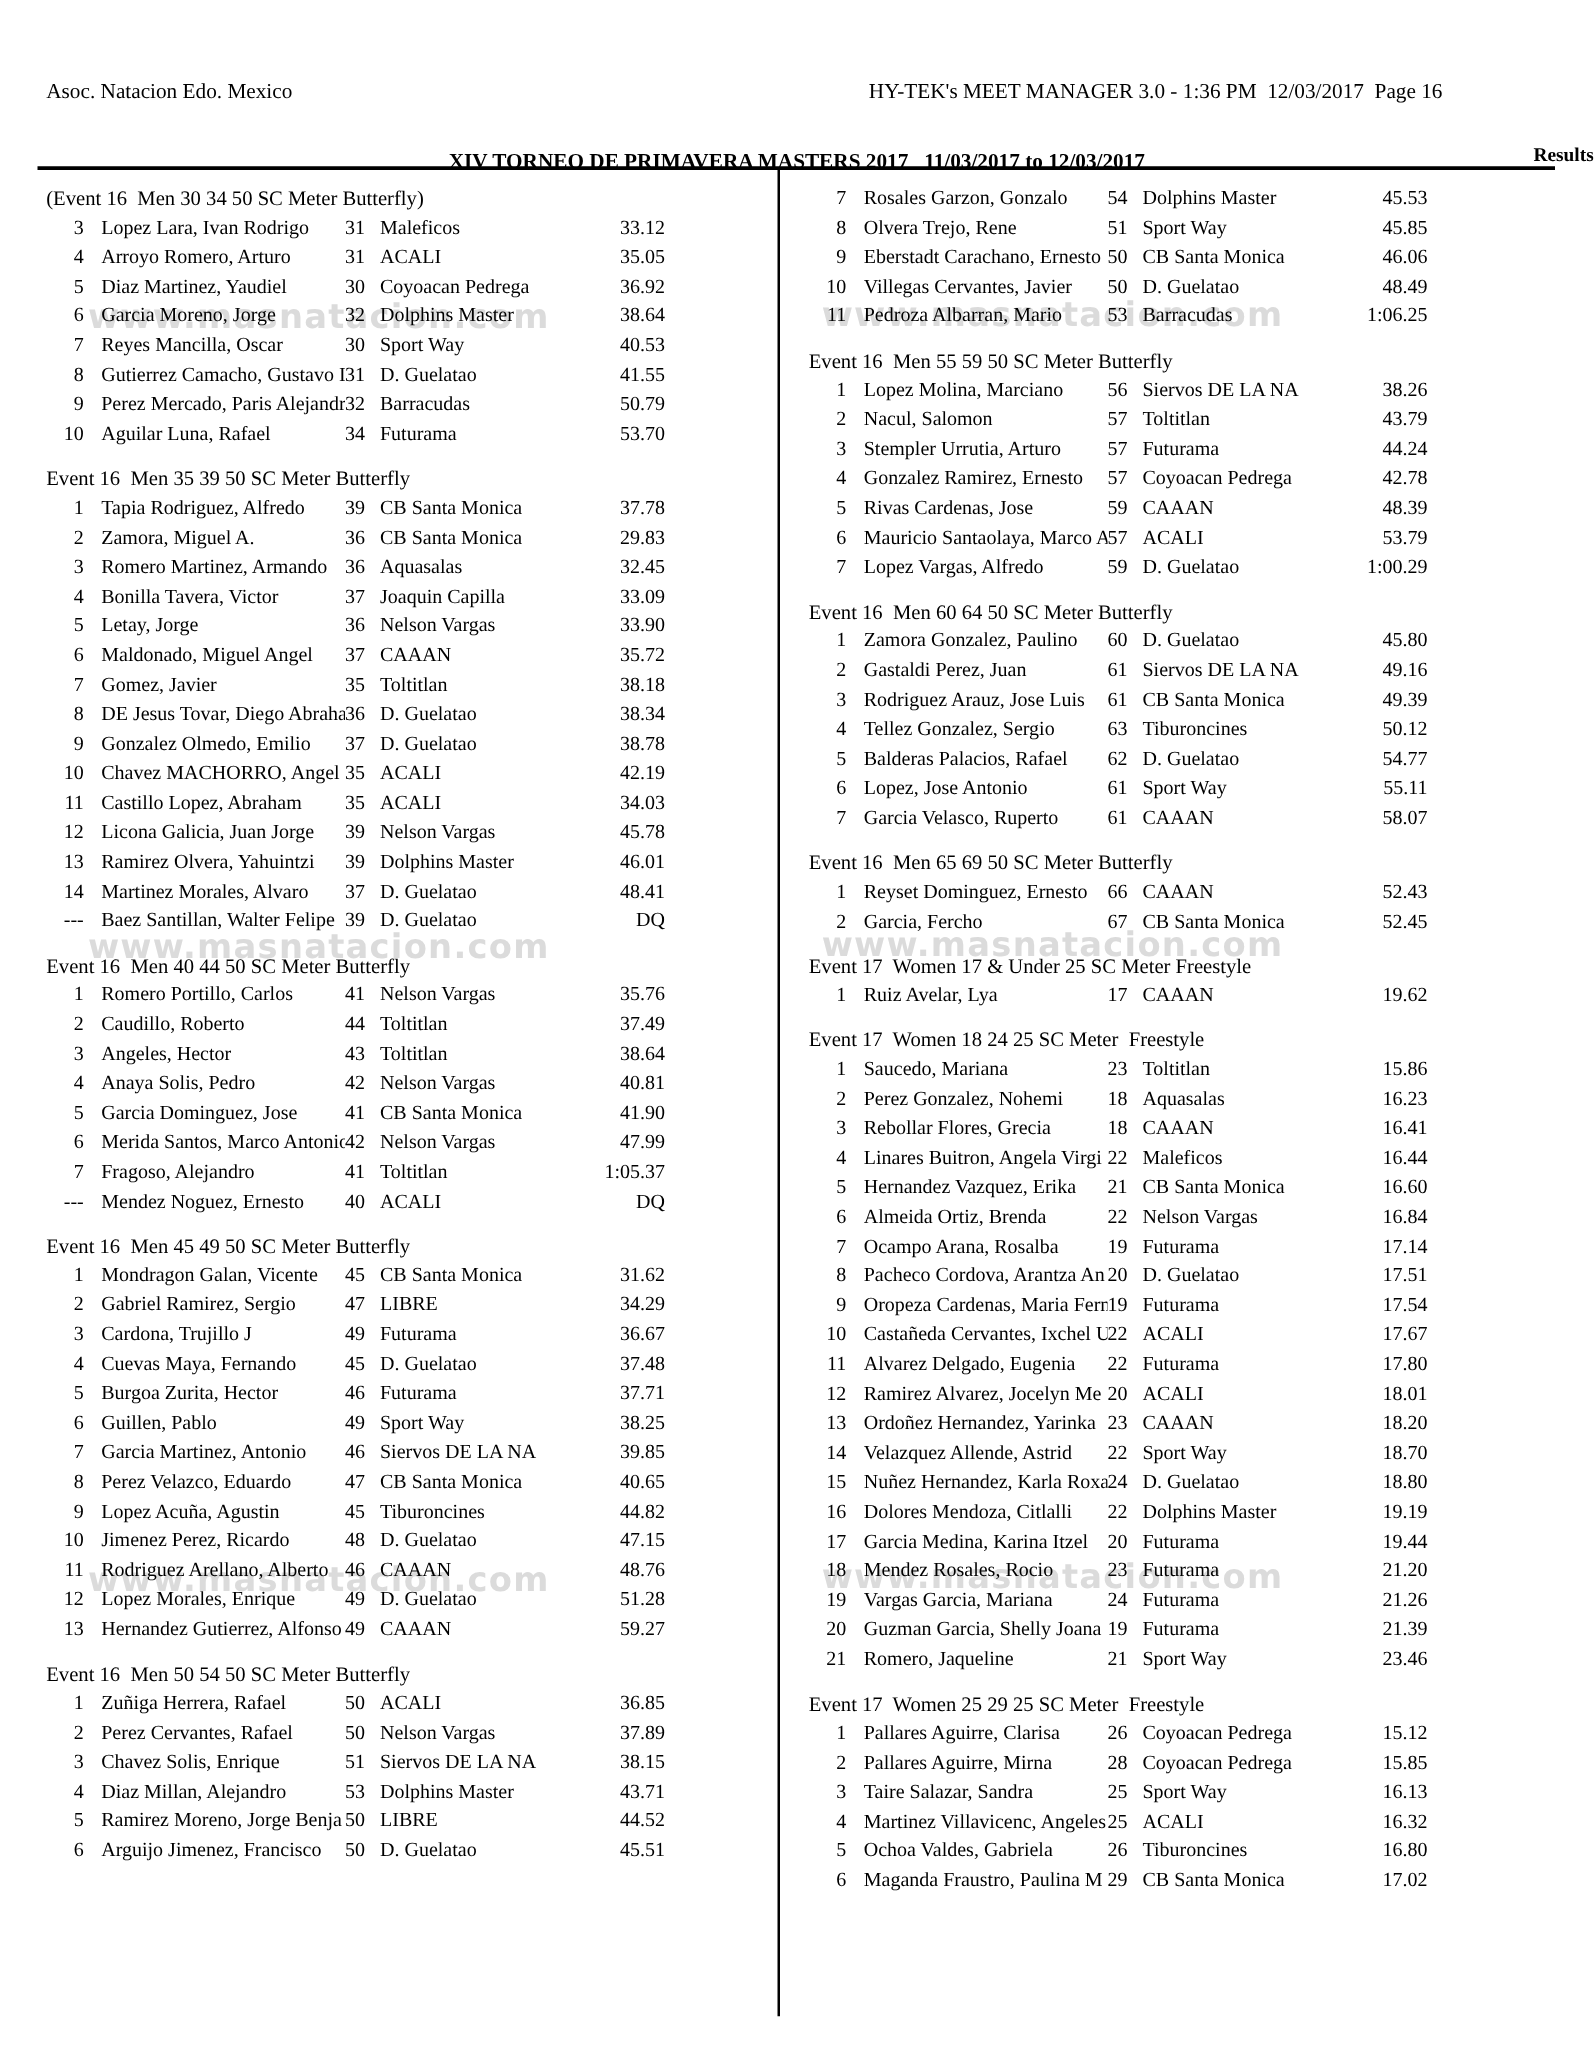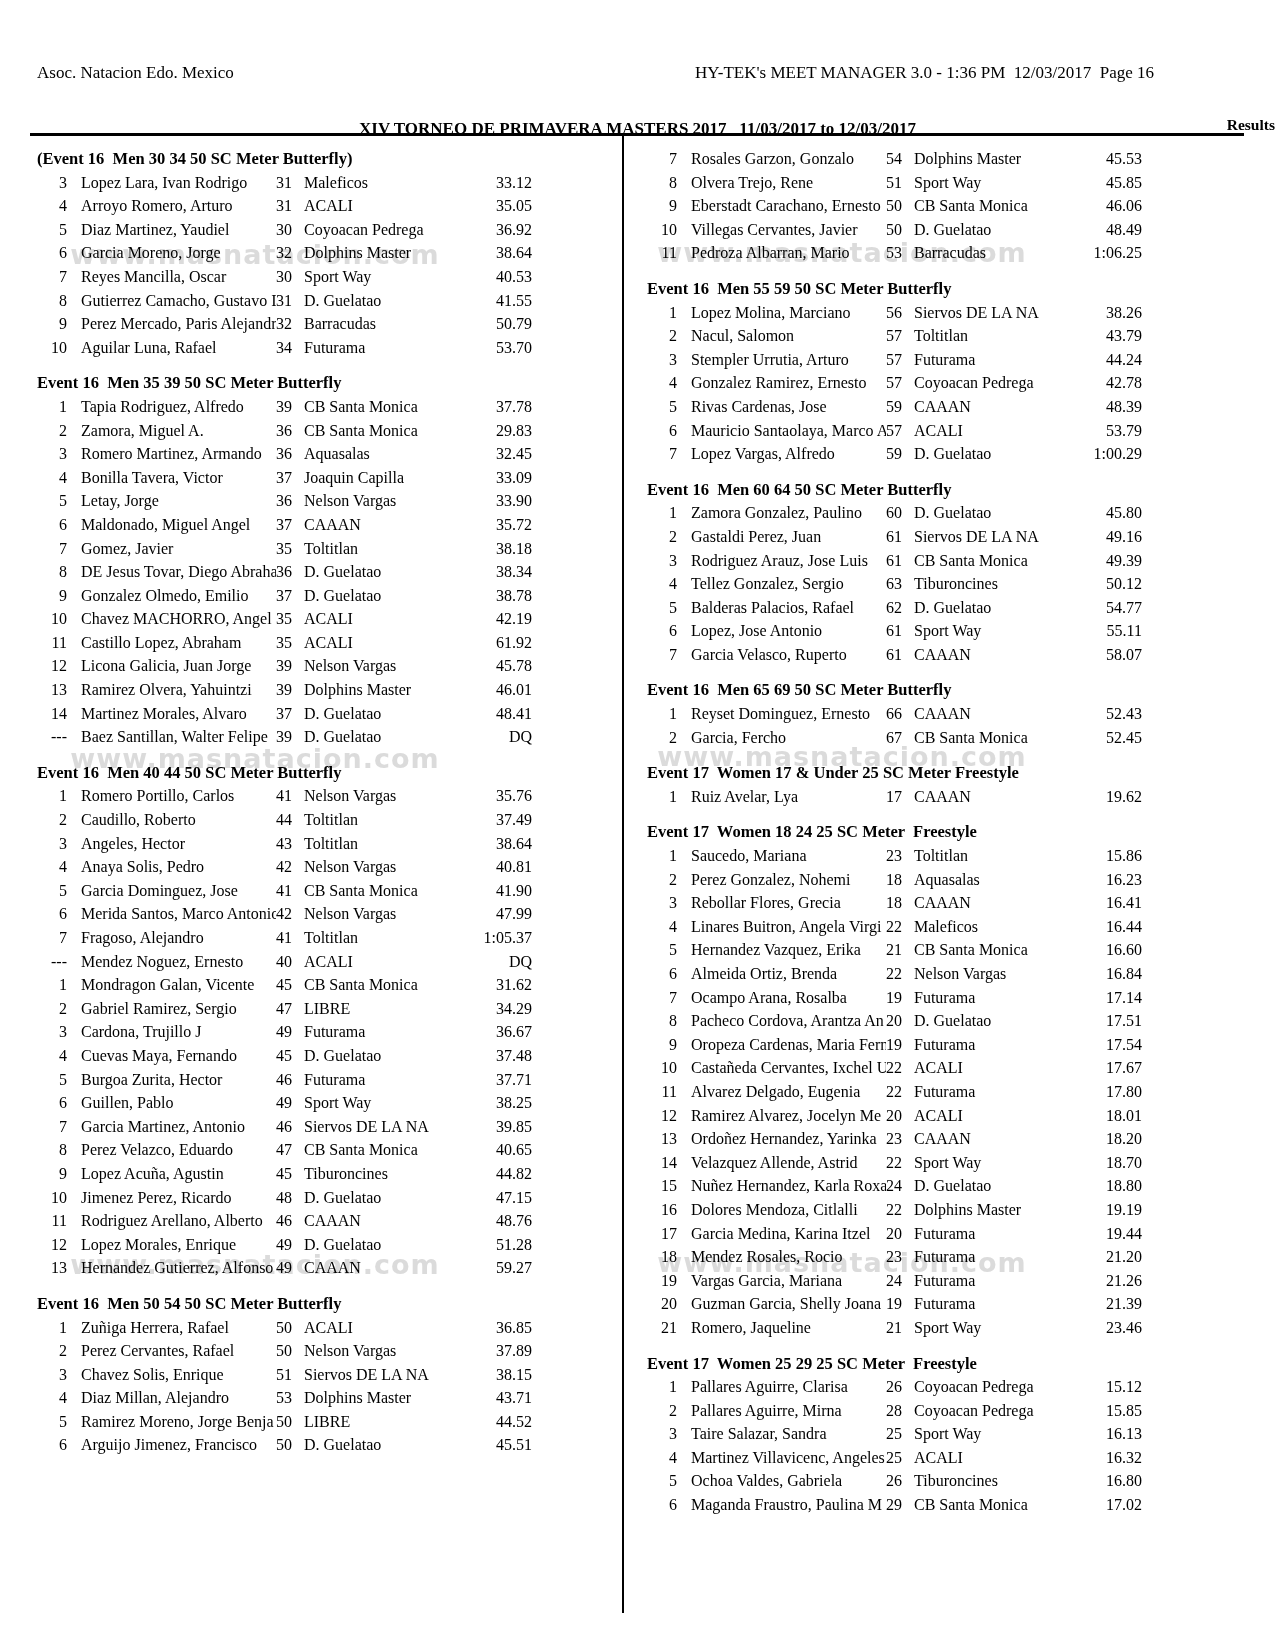--- a/index.html
+++ b/index.html
@@ -7,21 +7,21 @@
         font-family:"Liberation Serif", serif;color:#000;overflow:hidden;}
   .org{position:absolute;left:37px;top:63px;font-size:17px;white-space:pre;}
   .app{position:absolute;right:121px;top:63px;font-size:17px;white-space:pre;}
   .meet-title{position:absolute;left:0;right:0;top:94px;text-align:center;
               font-weight:bold;font-size:17px;white-space:pre;margin-top:25px;}
   .results-label{position:absolute;left:0;right:0;top:116px;text-align:right;
                  font-weight:bold;font-size:15.5px;}
   .rule{position:absolute;left:30px;top:133px;width:1214px;height:3px;background:#000;}
   .divider{position:absolute;left:622px;top:136px;width:2px;height:1477px;background:#000;}
   .col{position:absolute;top:147px;width:495px;z-index:2;}
-  .section-title{font-weight:bold;font-size:16.5px;height:23.6px;line-height:23.6px;
+  .section-title{font-weight:normal;font-size:16.5px;height:23.6px;line-height:23.6px;
                  white-space:pre;margin-top:12px;overflow:hidden;}
   .section-title.first{margin-top:0;}
   .row{display:flex;height:23.6px;line-height:23.6px;font-size:16px;}
   .c-place{width:30px;text-align:right;flex:none;}
   .c-name{margin-left:14px;width:195px;overflow:hidden;white-space:nowrap;flex:none;}
   .c-age{width:16px;text-align:right;flex:none;}
   .c-team{margin-left:12px;width:170px;overflow:hidden;white-space:nowrap;flex:none;}
   .c-time{flex:1;text-align:right;white-space:nowrap;}
   .wm{position:absolute;transform:translate(-50%,-50%);z-index:1;
       font-family:"DejaVu Sans", sans-serif;font-weight:bold;font-size:27px;
@@ -173,21 +173,21 @@
         <span class="c-name">Chavez MACHORRO, Angel</span>
         <span class="c-age">35</span>
         <span class="c-team">ACALI</span>
         <span class="c-time">42.19</span>
       </div>
       <div class="row">
         <span class="c-place">11</span>
         <span class="c-name">Castillo Lopez, Abraham</span>
         <span class="c-age">35</span>
         <span class="c-team">ACALI</span>
-        <span class="c-time">61.92</span>
+        <span class="c-time">34.03</span>
       </div>
       <div class="row">
         <span class="c-place">12</span>
         <span class="c-name">Licona Galicia, Juan Jorge</span>
         <span class="c-age">39</span>
         <span class="c-team">Nelson Vargas</span>
         <span class="c-time">45.78</span>
       </div>
       <div class="row">
         <span class="c-place">13</span>
@@ -260,20 +260,21 @@
         <span class="c-team">Toltitlan</span>
         <span class="c-time">1:05.37</span>
       </div>
       <div class="row">
         <span class="c-place">---</span>
         <span class="c-name">Mendez Noguez, Ernesto</span>
         <span class="c-age">40</span>
         <span class="c-team">ACALI</span>
         <span class="c-time">DQ</span>
       </div>
+      <div class="section-title">Event 16  Men 45 49 50 SC Meter Butterfly</div>
       <div class="row">
         <span class="c-place">1</span>
         <span class="c-name">Mondragon Galan, Vicente</span>
         <span class="c-age">45</span>
         <span class="c-team">CB Santa Monica</span>
         <span class="c-time">31.62</span>
       </div>
       <div class="row">
         <span class="c-place">2</span>
         <span class="c-name">Gabriel Ramirez, Sergio</span>

